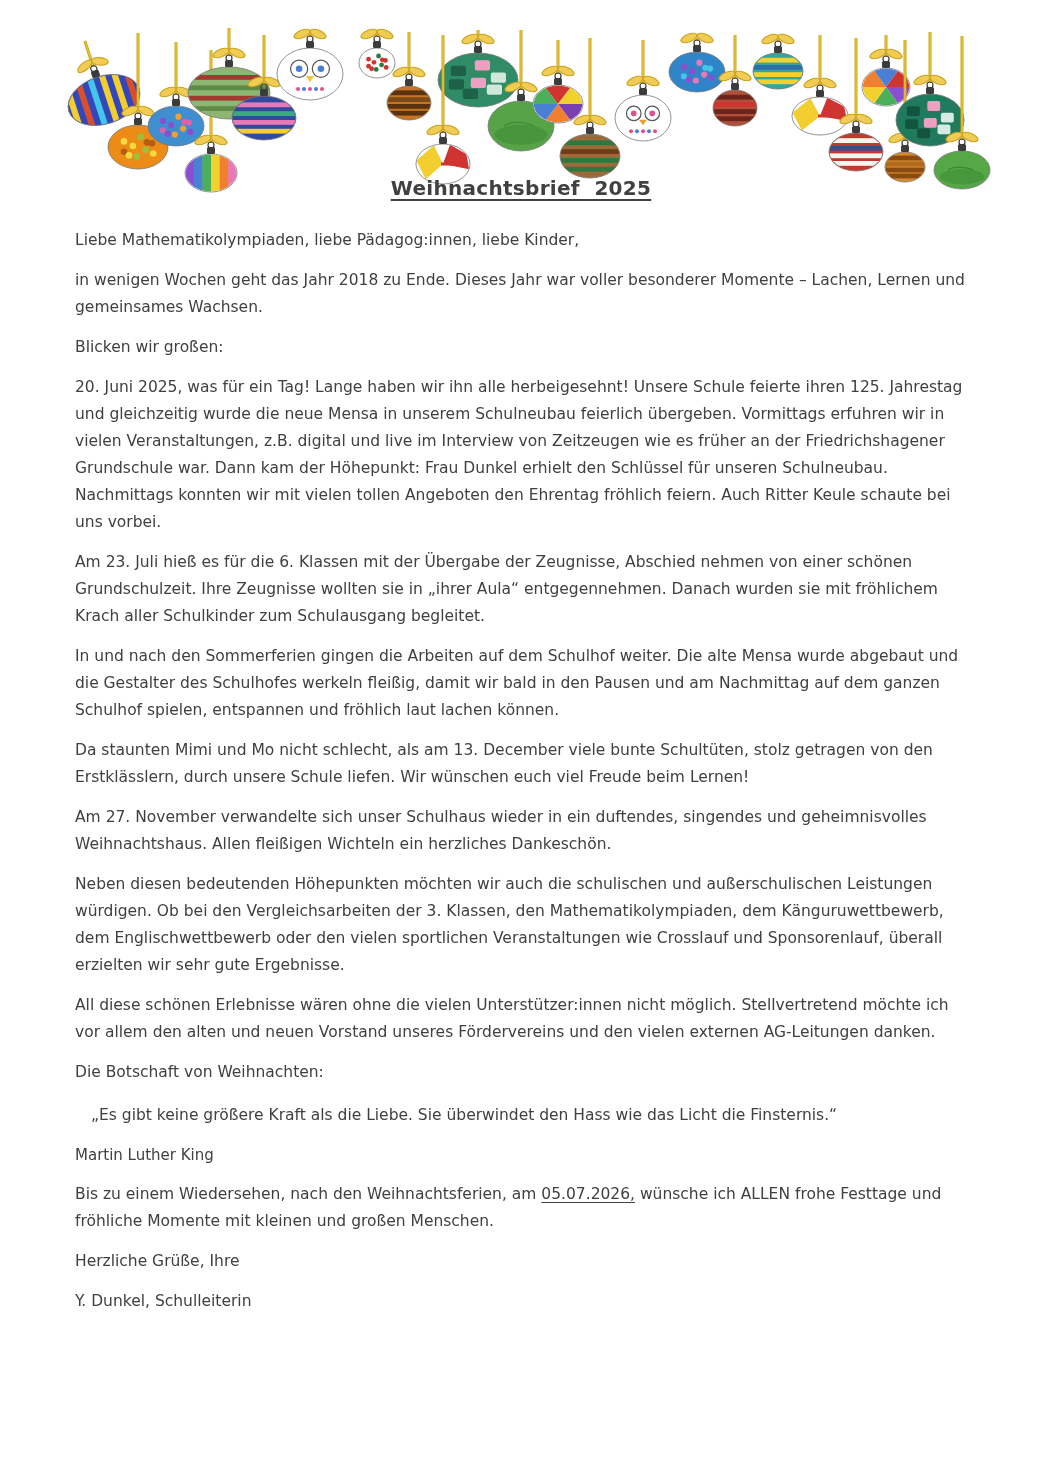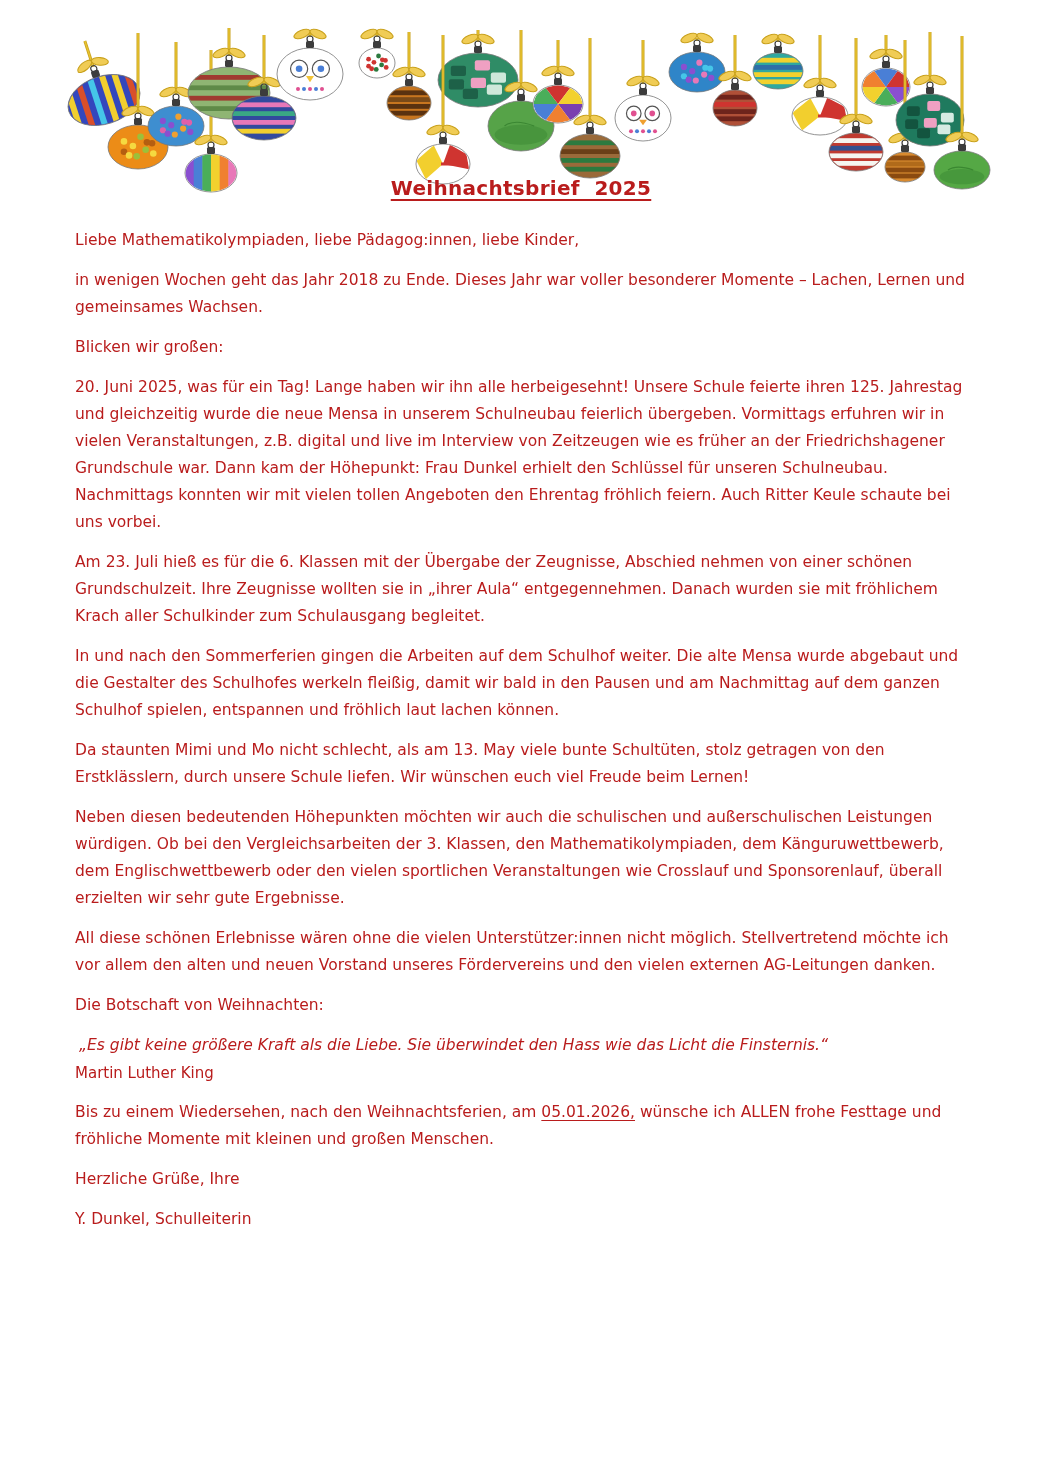--- a/index.html
+++ b/index.html
@@ -2,21 +2,21 @@
 <html lang="de"><head>
 <meta charset="utf-8">
 <style>
   html, body { margin: 0; padding: 0; background: #ffffff; }
   .page {
     position: relative;
     width: 1038px;
     height: 1467px;
     background: #ffffff;
     font-family: "DejaVu Sans", sans-serif;
-    color: #b91c1c;
+    color: #404040;
     overflow: hidden;
     border-radius: 23px;
   }
   .banner {
     position: absolute;
     top: 0;
     left: 0;
     display: block;
   }
   .content {
@@ -36,21 +36,21 @@
     margin: 0 0 27px 0;
     letter-spacing: 0.3px;
   }
   p {
     margin: 0 0 13px 0;
     font-size: 15.5px;
     line-height: 27px;
   }
   .gap-lg { margin-top: 10px; }
   .quote-block { margin: 0 0 13px 0; }
-  .quote-block .quote-text { margin: 4px; font-style: italic; }
+  .quote-block .quote-text { margin: 16px; }
   .quote-block .quote-attribution {
     margin: 0;
     font-size: 15px;
     line-height: 21px;
   }
   .closing { margin-top: 15px; }
   .u {
     text-decoration: underline;
     text-underline-offset: 3px;
   }
@@ -589,28 +589,29 @@
 
   <div class="content">
     <h1 class="title">Weihnachtsbrief  2025</h1>
 
     <p>Liebe Mathematikolympiaden, liebe Pädagog:innen, liebe Kinder,</p>
     <p>in wenigen Wochen geht das Jahr 2018 zu Ende. Dieses Jahr war voller besonderer Momente – Lachen, Lernen und gemeinsames Wachsen.</p>
     <p>Blicken wir großen:</p>
     <p>20. Juni 2025, was für ein Tag! Lange haben wir ihn alle herbeigesehnt! Unsere Schule feierte ihren 125. Jahrestag und gleichzeitig wurde die neue Mensa in unserem Schulneubau feierlich übergeben. Vormittags erfuhren wir in vielen Veranstaltungen, z.B. digital und live im Interview von Zeitzeugen wie es früher an der Friedrichshagener Grundschule war. Dann kam der Höhepunkt: Frau Dunkel erhielt den Schlüssel für unseren Schulneubau. Nachmittags konnten wir mit vielen tollen Angeboten den Ehrentag fröhlich feiern. Auch Ritter Keule schaute bei uns vorbei.</p>
     <p class="gap-lg">Am 23. Juli hieß es für die 6. Klassen mit der Übergabe der Zeugnisse, Abschied nehmen von einer schönen Grundschulzeit. Ihre Zeugnisse wollten sie in „ihrer Aula“ entgegennehmen. Danach wurden sie mit fröhlichem Krach aller Schulkinder zum Schulausgang begleitet.</p>
     <p>In und nach den Sommerferien gingen die Arbeiten auf dem Schulhof weiter. Die alte Mensa wurde abgebaut und die Gestalter des Schulhofes werkeln fleißig, damit wir bald in den Pausen und am Nachmittag auf dem ganzen Schulhof spielen, entspannen und fröhlich laut lachen können.</p>
-    <p>Da staunten Mimi und Mo nicht schlecht, als am 13. May viele bunte Schultüten, stolz getragen von den Erstklässlern, durch unsere Schule liefen. Wir wünschen euch viel Freude beim Lernen!</p>
+    <p>Da staunten Mimi und Mo nicht schlecht, als am 13. December viele bunte Schultüten, stolz getragen von den Erstklässlern, durch unsere Schule liefen. Wir wünschen euch viel Freude beim Lernen!</p>
+    <p>Am 27. November verwandelte sich unser Schulhaus wieder in ein duftendes, singendes und geheimnisvolles Weihnachtshaus. Allen fleißigen Wichteln ein herzliches Dankeschön.</p>
     <p>Neben diesen bedeutenden Höhepunkten möchten wir auch die schulischen und außerschulischen Leistungen würdigen. Ob bei den Vergleichsarbeiten der 3. Klassen, den Mathematikolympiaden, dem Känguruwettbewerb, dem Englischwettbewerb oder den vielen sportlichen Veranstaltungen wie Crosslauf und Sponsorenlauf, überall erzielten wir sehr gute Ergebnisse.</p>
     <p>All diese schönen Erlebnisse wären ohne die vielen Unterstützer:innen nicht möglich. Stellvertretend möchte ich vor allem den alten und neuen Vorstand unseres Fördervereins und den vielen externen AG-Leitungen danken.</p>
     <p>Die Botschaft von Weihnachten:</p>
 
     <div class="quote-block">
       <p class="quote-text">„Es gibt keine größere Kraft als die Liebe. Sie überwindet den Hass wie das Licht die Finsternis.“</p>
       <p class="quote-attribution">Martin Luther King</p>
     </div>
 
-    <p class="closing"><span>Bis zu einem Wiedersehen, nach den Weihnachtsferien, am </span><span class="u">05.01.2026,</span><span> wünsche ich ALLEN frohe Festtage und fröhliche Momente mit kleinen und großen Menschen.</span></p>
+    <p class="closing"><span>Bis zu einem Wiedersehen, nach den Weihnachtsferien, am </span><span class="u">05.07.2026,</span><span> wünsche ich ALLEN frohe Festtage und fröhliche Momente mit kleinen und großen Menschen.</span></p>
 
     <p>Herzliche Grüße, Ihre</p>
     <p>Y. Dunkel, Schulleiterin</p>
   </div>
 </div>
 
 </body></html>

